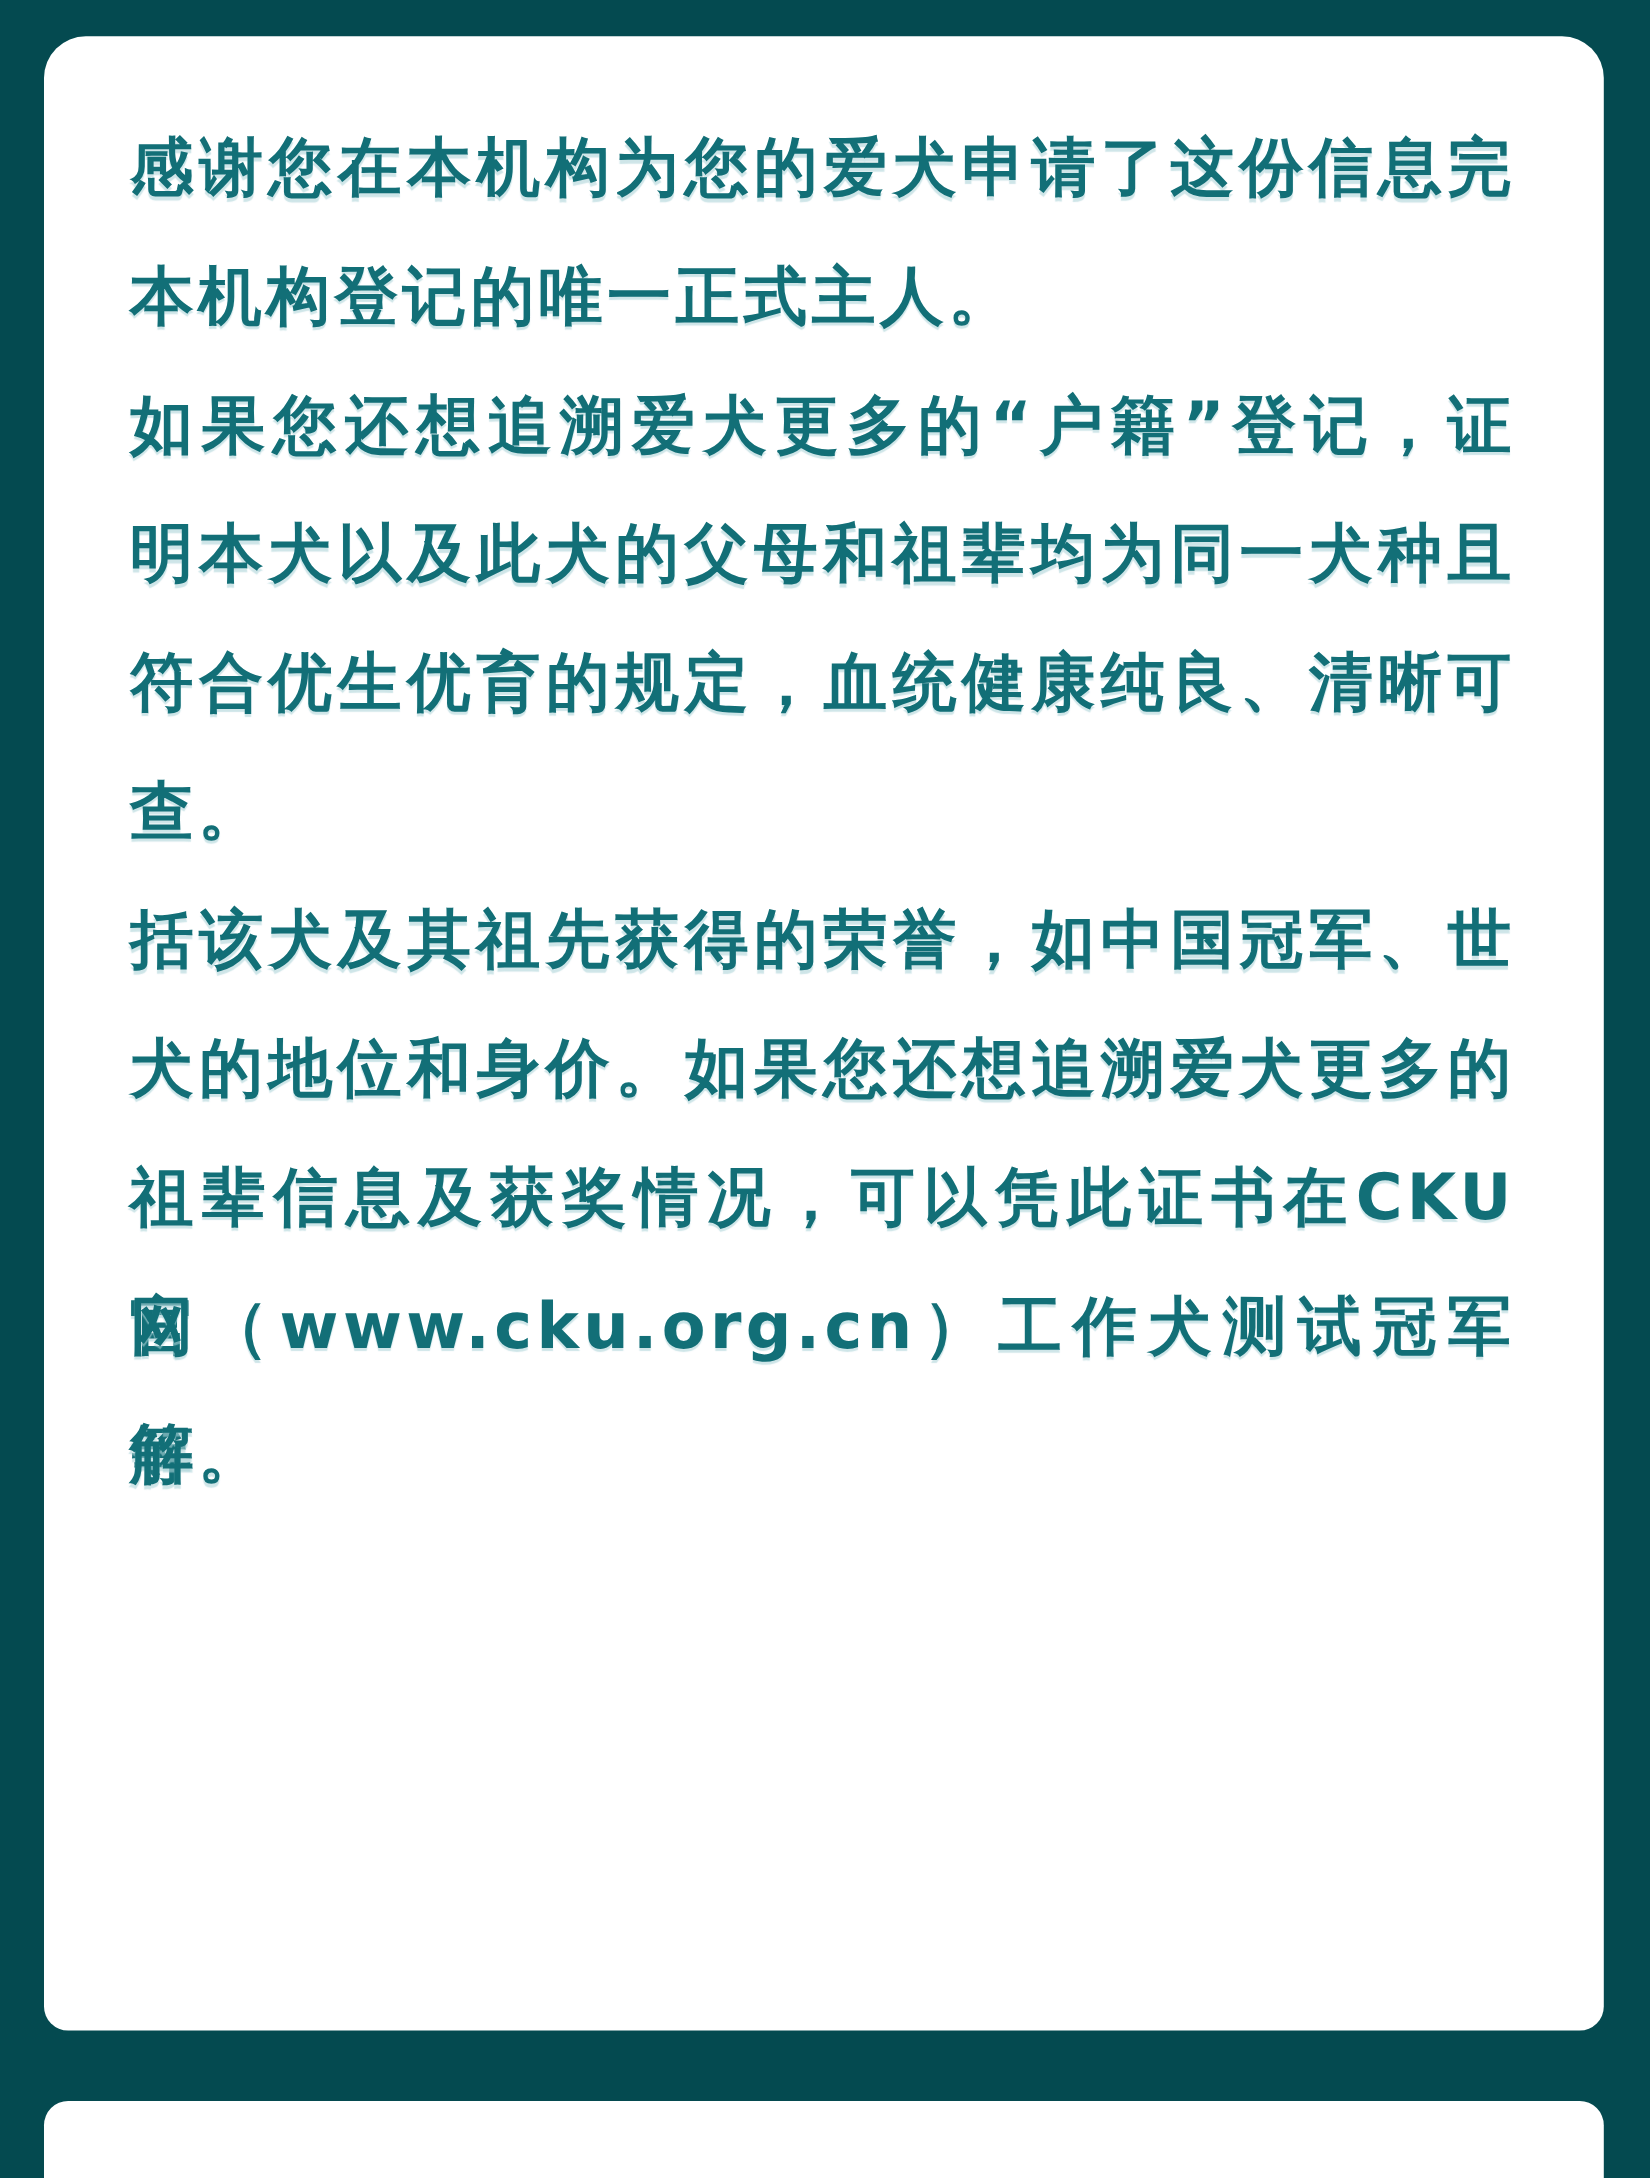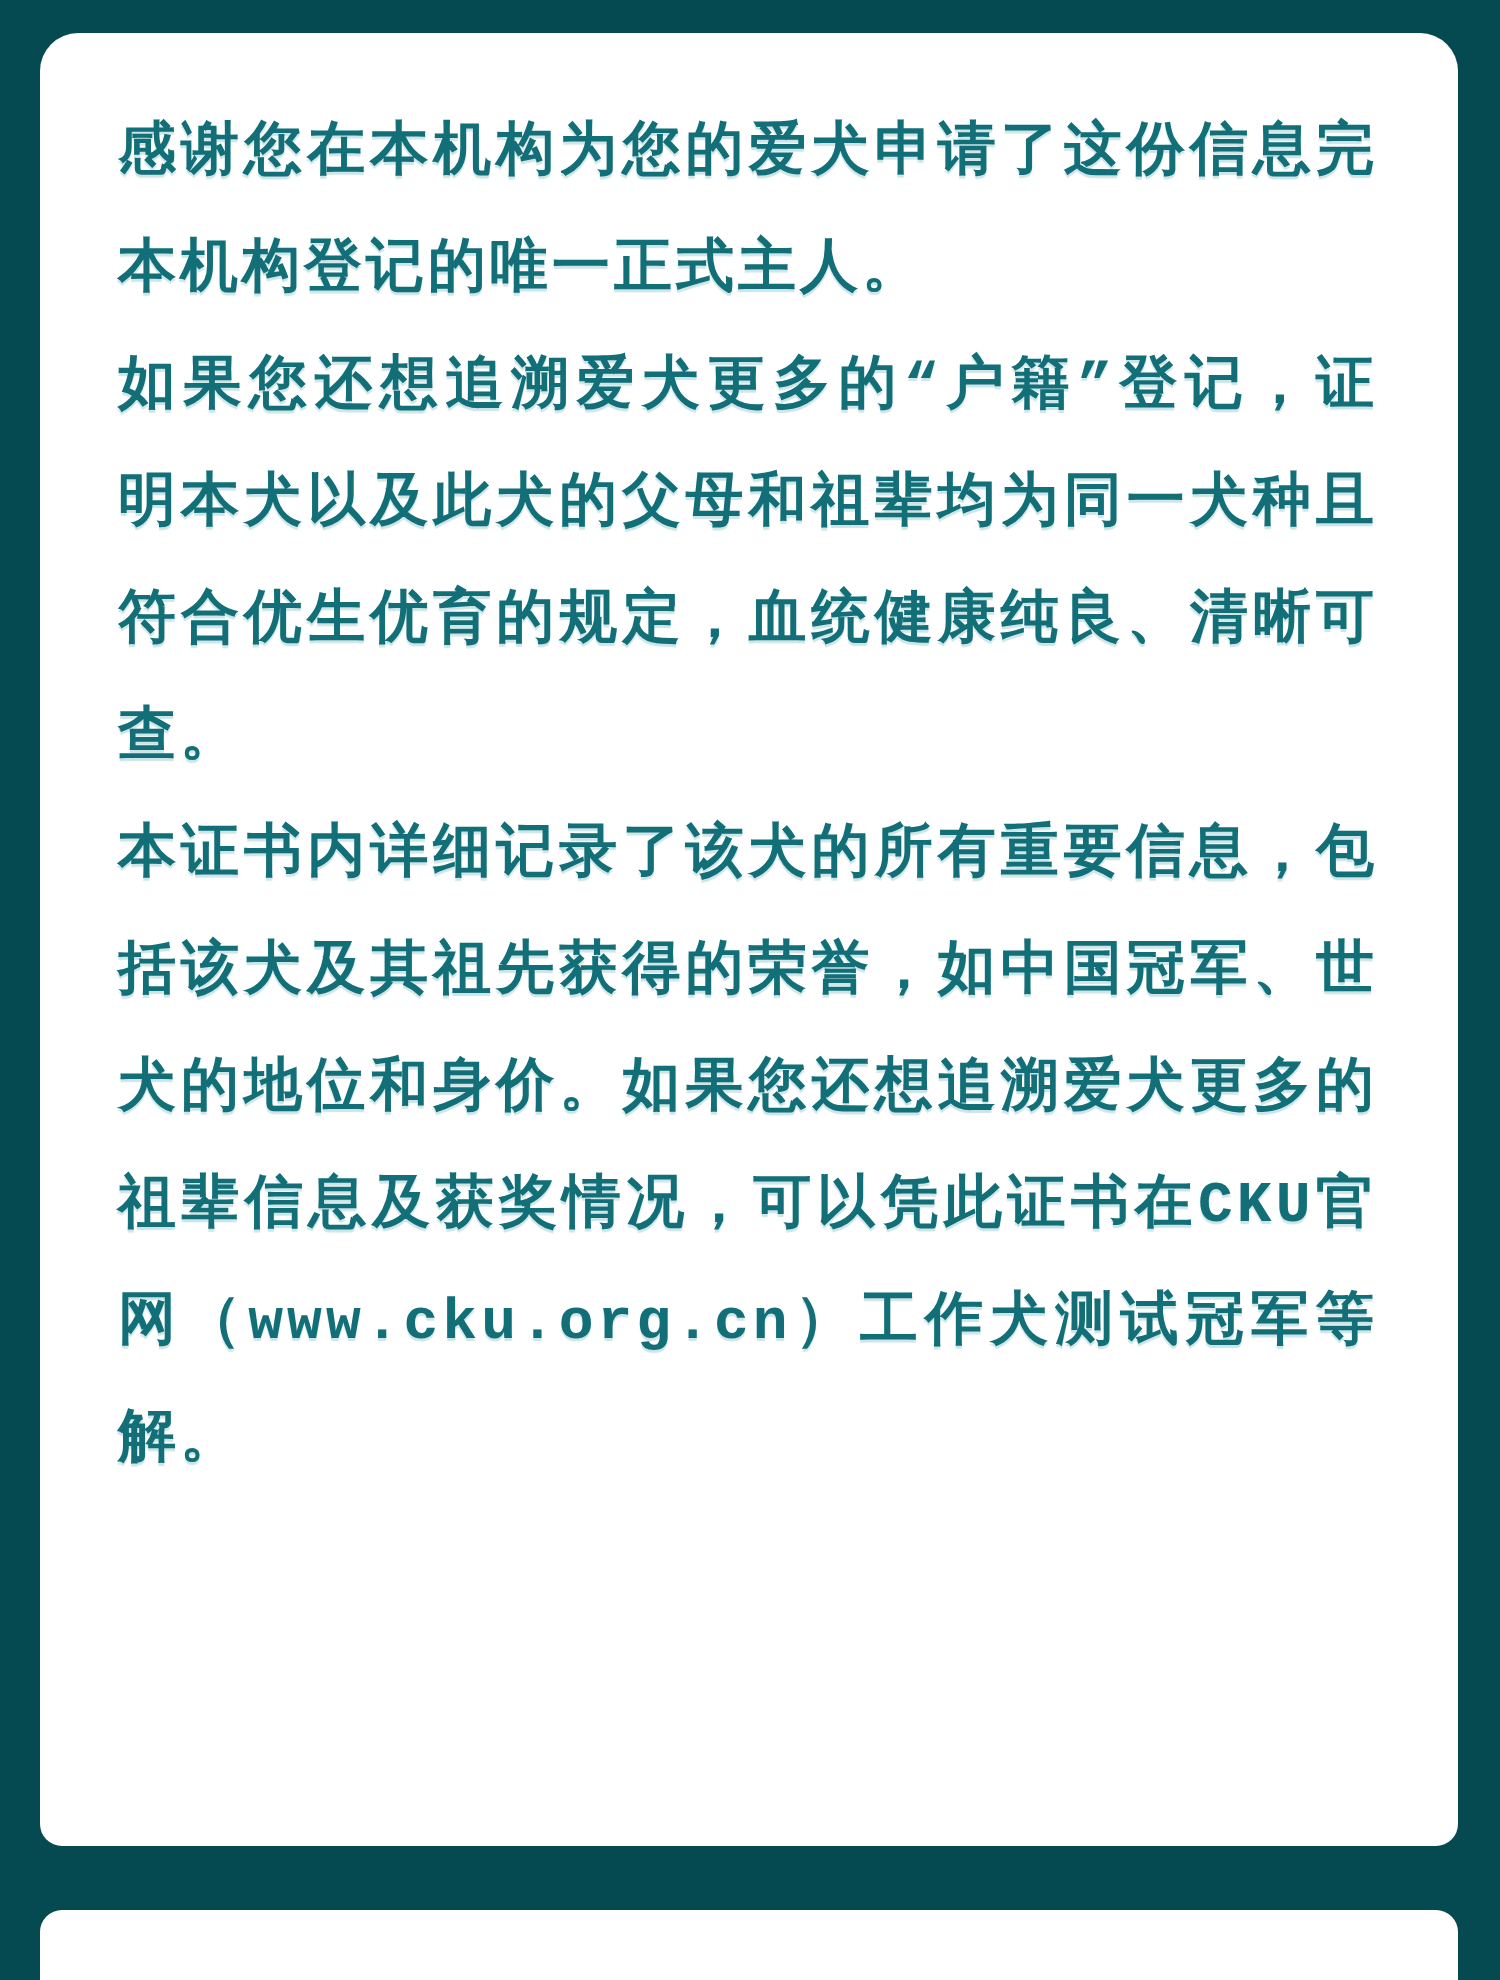--- a/index.html
+++ b/index.html
@@ -31,21 +31,20 @@
   }
   .card.bottom{
     left:40px;top:1910px;
     width:1418px;height:120px;
     border-radius:22px 22px 0 0;
   }
   .text-block{
     position:absolute;
     left:78px;top:61px;
     width:1260px;
-    font-family:Liberation Mono, monospace;
   }
   .line{
     height:117px;
     line-height:117px;
     font-size:58px;
     font-weight:700;
     letter-spacing:4px;
     color:var(--text);
     text-shadow:0 3px 1px var(--shadow);
     text-align:justify;
@@ -63,21 +62,20 @@
 
 <div class="stage">
   <div class="card main">
     <div class="text-block">
         <div class="line just">感谢您在本机构为您的爱犬申请了这份信息完</div>
         <div class="line">本机构登记的唯一正式主人。</div>
         <div class="line just">如果您还想追溯爱犬更多的“户籍”登记，证</div>
         <div class="line just">明本犬以及此犬的父母和祖辈均为同一犬种且</div>
         <div class="line just">符合优生优育的规定，血统健康纯良、清晰可</div>
         <div class="line">查。</div>
-        <div class="line just">本证书内详细记录了该犬的所有重要信息，包</div>
         <div class="line just">括该犬及其祖先获得的荣誉，如中国冠军、世</div>
         <div class="line just">犬的地位和身价。如果您还想追溯爱犬更多的</div>
         <div class="line just">祖辈信息及获奖情况，可以凭此证书在CKU官</div>
         <div class="line just">网（www.cku.org.cn）工作犬测试冠军等</div>
         <div class="line">解。</div>
       </div>
   </div>
   <div class="card bottom"></div>
 </div>
 

